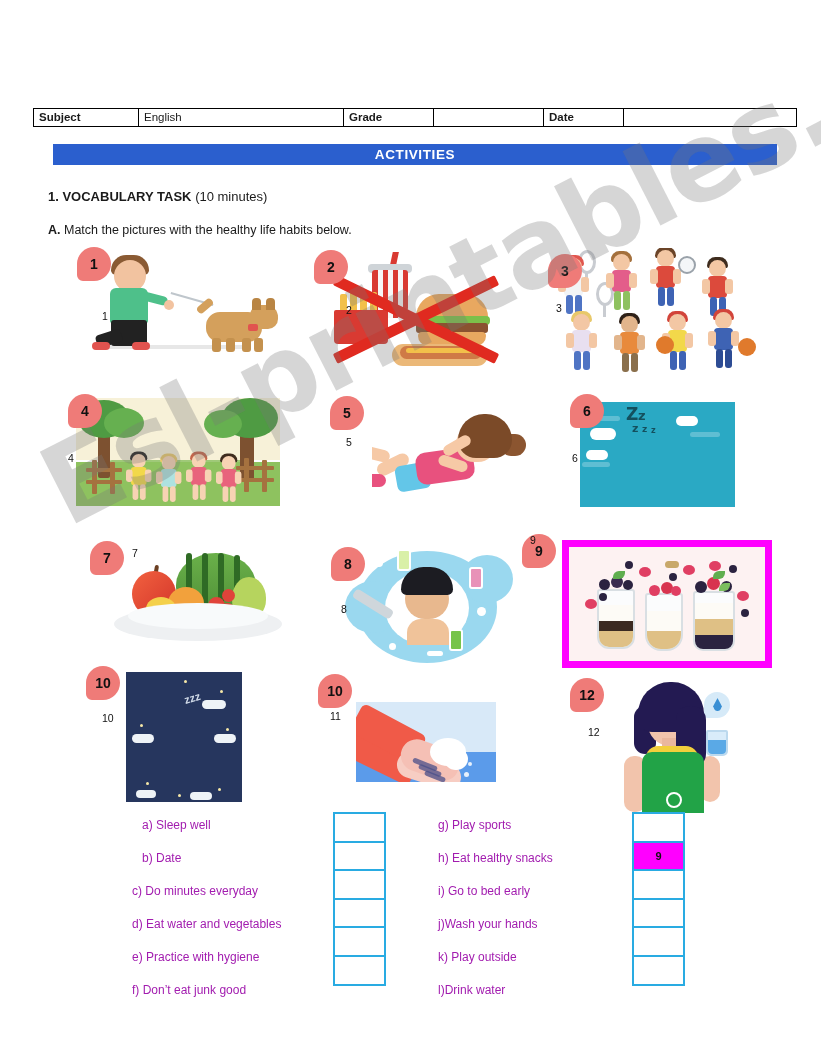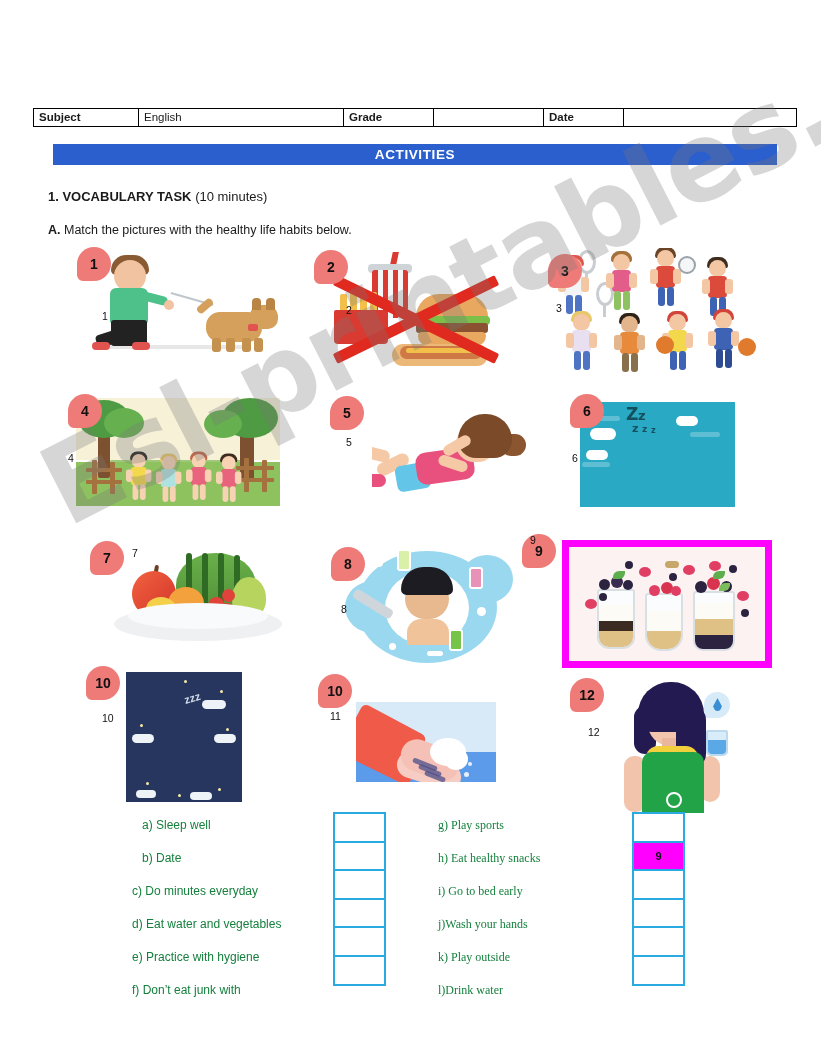--- a/index.html
+++ b/index.html
@@ -101,21 +101,21 @@
     position: absolute;
     border: 7px solid #ff00ff;
     z-index: 10;
   }
 
   
   .ans-col { position: absolute; }
   .ans-item {
     position: absolute;
     font-size: 12px;
-    color: #15803d;
+    color: #a21caf;
     white-space: nowrap;
   }
   .boxcol {
     position: absolute;
     display: flex;
     flex-direction: column;
   }
   .ansbox {
     width: 53px; height: 31px;
     border: 2.5px solid #29abe2;
@@ -736,33 +736,33 @@
   </div>
 
 </div>
 
 <div class="ans-col" id="left-answers" style="left:142px; top:816px; width:230px; height:200px;">
   <div class="ans-item" style="left:0;   top:2px;">a) Sleep well</div>
   <div class="ans-item" style="left:0;   top:35px;">b) Date</div>
   <div class="ans-item" style="left:-10px; top:68px;">c) Do minutes everyday</div>
   <div class="ans-item" style="left:-10px; top:101px;">d) Eat water and vegetables</div>
   <div class="ans-item" style="left:-10px; top:134px;">e) Practice with hygiene</div>
-  <div class="ans-item" style="left:-10px; top:167px;">f) Don’t eat junk with</div>
+  <div class="ans-item" style="left:-10px; top:167px;">f) Don’t eat junk good</div>
 </div>
 
 <div class="boxcol" id="left-boxes" style="left:333px; top:812px;">
   <div class="ansbox"></div>
   <div class="ansbox"></div>
   <div class="ansbox"></div>
   <div class="ansbox"></div>
   <div class="ansbox"></div>
   <div class="ansbox"></div>
 </div>
 
-<div class="ans-col" id="right-answers" style="left:438px; top:816px; width:220px; height:200px;font-family:Liberation Serif, serif;">
+<div class="ans-col" id="right-answers" style="left:438px; top:816px; width:220px; height:200px;">
   <div class="ans-item" style="left:0; top:2px;">g) Play sports</div>
   <div class="ans-item" style="left:0; top:35px;">h) Eat healthy snacks</div>
   <div class="ans-item" style="left:0; top:68px;">i) Go to bed early</div>
   <div class="ans-item" style="left:0; top:101px;">j)Wash your hands</div>
   <div class="ans-item" style="left:0; top:134px;">k) Play outside</div>
   <div class="ans-item" style="left:0; top:167px;">l)Drink water</div>
 </div>
 
 <div class="boxcol" id="right-boxes" style="left:632px; top:812px;">
   <div class="ansbox"></div>

